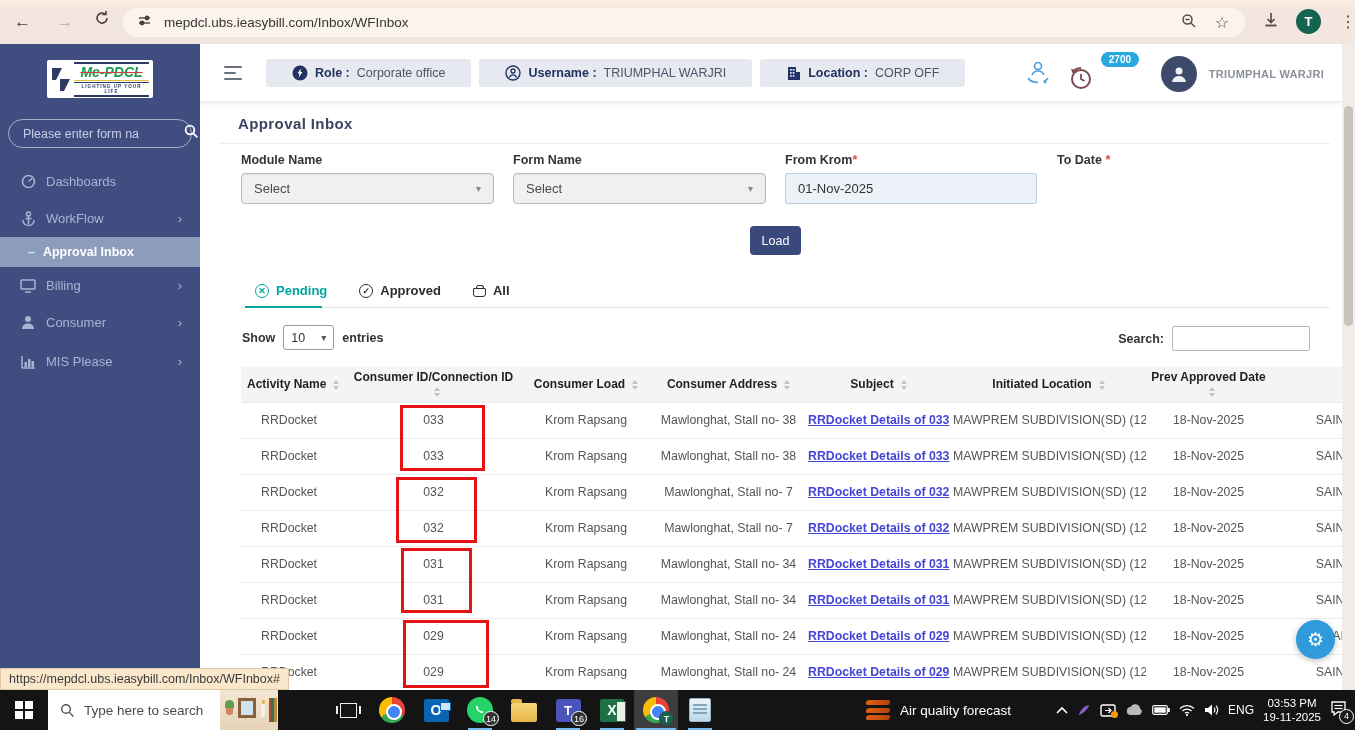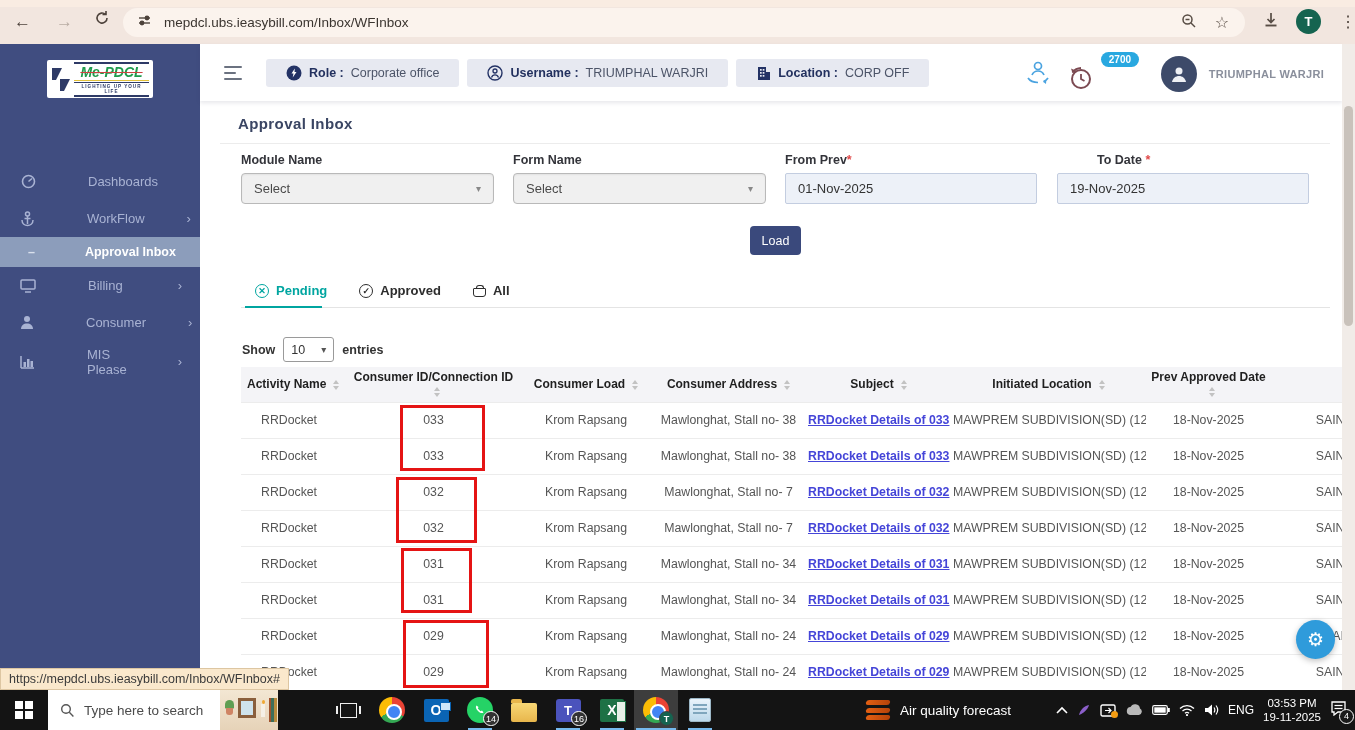--- a/index.html
+++ b/index.html
@@ -23,33 +23,33 @@
   .sidebar { position:absolute; left:0; top:44px; width:200px; height:646px; background:#404d80; z-index:2; }
   .logo-box { position:absolute; left:47px; top:16px; width:106px; height:38px; background:#fff; border-radius:2px; padding:3px 4px 2px 4px; display:flex; align-items:center; gap:3px; }
   .logo-mark { width:20px; height:26px; flex:none; }
   .logo-texts { flex:1; text-align:center; }
   .logo-name { font-size:14px; font-weight:bold; font-style:italic; color:#1f9b4d; text-decoration:line-through; text-decoration-color:#d04040; border-top:2px solid #2e3a66; border-bottom:1px solid #e3c23a; }
   .logo-tag { font-size:4.6px; letter-spacing:1px; color:#2e3a66; font-weight:bold; border-top:1px solid #2e3a66; border-bottom:2px solid #2e3a66; margin-top:1px; padding:1px 0; }
   .side-search { position:absolute; left:8px; top:75px; width:184px; height:29px; border:1px solid rgba(255,255,255,.55); border-radius:15px; display:flex; align-items:center; }
   .side-search input { flex:1; background:transparent; border:none; outline:none; color:#dfe3f2; font-size:12.5px; padding-left:14px; font-family:"Liberation Sans",sans-serif; }
   .side-search input::placeholder { color:#c7cde6; }
   .side-search .mag { margin-right:11px; }
-  .nav-item { position:absolute; left:0; width:200px; height:27px; display:flex; align-items:center; color:#a9b3d3; font-size:13px; cursor:pointer;gap:42px; }
+  .nav-item { position:absolute; left:0; width:200px; height:27px; display:flex; align-items:center; color:#a9b3d3; font-size:13px; cursor:pointer; }
   .nav-item .ic { width:16px; margin-left:20px; margin-right:10px; display:flex; justify-content:center; }
   .nav-item .chev { margin-left:auto; margin-right:18px; font-size:13px; }
   .nav-item.active { background:#8c9dbb; color:#fff; font-weight:bold; height:30px; font-size:12.5px; }
   .nav-item.active .dash { margin-left:28px; margin-right:8px; color:#d9e0ec; }
 
   
   .appheader { position:absolute; left:200px; top:44px; width:1142px; height:57px; background:#fff; box-shadow:0 2px 4px rgba(60,60,90,.12); z-index:3; }
   .hamburger { position:absolute; left:24px; top:22px; width:18px; cursor:pointer; }
   .hamburger span { display:block; height:2px; background:#6b7280; margin-bottom:4px; border-radius:1px; }
   .hamburger span:nth-child(2){ width:12px; }
   .badges { position:absolute; left:66px; top:15px; display:flex; gap:8px; }
-  .badge { background:#e7e9f1; border-radius:3px; padding:6px 20px; font-size:12.5px; display:flex; align-items:center; gap:7px; }
+  .badge { background:#e7e9f1; border-radius:3px; padding:6px 26px; font-size:12.5px; display:flex; align-items:center; gap:7px; }
   .badge b { color:#23315f; }
   .badge .val { color:#4c5468; }
   .hdr-right { position:absolute; right:18px; top:8px; display:flex; align-items:center; }
   .notif-badge { position:absolute; left:34px; top:0px; background:#29a8e0; color:#fff; font-size:10px; font-weight:bold; padding:2px 8px; border-radius:9px; }
   .hdr-user-av { width:36px; height:36px; border-radius:50%; background:#3d4a69; display:flex; align-items:center; justify-content:center; margin:0 12px 0 36px; }
   .hdr-user-name { color:#8a8f9c; font-size:11px; font-weight:bold; letter-spacing:.3px; }
 
   
   .content { position:absolute; left:200px; top:101px; width:1142px; height:589px; background:#fff; overflow:hidden; z-index:1; }
   .page-title { position:absolute; left:38px; top:14px; font-size:15px; font-weight:bold; color:#3a4563; letter-spacing:.4px; }
@@ -64,21 +64,21 @@
   .tabs { position:absolute; left:55px; top:182px; display:flex; gap:32px; }
   .tab { display:flex; align-items:center; gap:7px; font-size:13px; font-weight:bold; color:#2d2d2d; cursor:pointer; }
   .tab.active { color:#00a5a0; }
   .tab-underline-active { position:absolute; left:45px; top:205px; width:77px; height:2px; background:#00a5a0; }
   .tab-underline { position:absolute; left:41px; top:206px; width:1089px; height:1px; background:#e4e4e4; }
   .circ-ic { width:14px; height:14px; border-radius:50%; border:1.5px solid currentColor; display:flex; align-items:center; justify-content:center; font-size:9px; }
   .basket-ic { width:13px; height:9px; border:1.5px solid #2d2d2d; border-radius:1px 1px 3px 3px; position:relative; margin-top:3px; }
   .basket-ic::before { content:""; position:absolute; left:2px; top:-4px; width:6px; height:3px; border:1.5px solid #2d2d2d; border-bottom:none; border-radius:3px 3px 0 0; }
 
   .show-row { position:absolute; left:42px; top:224px; display:flex; align-items:center; font-size:12.5px; font-weight:bold; color:#333; }
-  .page-size { width:51px; height:25px; border:1px solid #9a9a9a; border-radius:3px; margin:12px 8px; display:flex; align-items:center; padding:0 7px; font-weight:normal; color:#333; cursor:pointer; }
+  .page-size { width:51px; height:25px; border:1px solid #9a9a9a; border-radius:3px; margin:0 8px; display:flex; align-items:center; padding:0 7px; font-weight:normal; color:#333; cursor:pointer; }
   .page-size .caret { margin-left:auto; color:#555; font-size:10px; }
   .search-row { position:absolute; right:32px; top:225px; display:flex; align-items:center; }
   .search-row label { font-size:12.5px; font-weight:bold; color:#333; margin-right:8px; }
   .search-row input { width:138px; height:25px; border:1px solid #b5b5b5; border-radius:2px; outline:none; padding:0 6px; font-family:"Liberation Sans",sans-serif; }
 
   table.grid { position:absolute; left:41px; top:266px; border-collapse:collapse; table-layout:fixed; width:1190px; }
   table.grid col.c1{width:105px} table.grid col.c2{width:175px} table.grid col.c3{width:130px}
   table.grid col.c4{width:155px} table.grid col.c5{width:145px} table.grid col.c6{width:195px}
   table.grid col.c7{width:125px} table.grid col.c8{width:160px}
   table.grid th { background:#f4f4f7; height:35px; font-size:12px; color:#1f1f1f; text-align:center; font-weight:bold; padding:0 2px; }
@@ -204,20 +204,29 @@
       <svg class="logo-mark" viewBox="0 0 20 26">
         <polygon points="1,1 11,1 5,13 1,13" fill="#2e3a66"></polygon>
         <polygon points="9,13 19,13 13,25 9,25" fill="#2e3a66" transform="translate(0,-1)"></polygon>
       </svg>
       <div class="logo-texts">
         <div class="logo-name">Me-PDCL</div>
         <div class="logo-tag">LIGHTING UP YOUR LIFE</div>
       </div>
     </div>
 
+    <div class="side-search">
+      <input type="text" placeholder="Please enter form na" style="">
+      <span class="mag">
+        <svg width="15" height="15" viewBox="0 0 15 15">
+            <circle cx="6" cy="6" r="4.3" fill="none" stroke="#fff" stroke-width="1.8"></circle>
+            <line x1="9.3" y1="9.3" x2="13.4" y2="13.4" stroke="#fff" stroke-width="1.8"></line>
+          </svg>
+      </span>
+    </div>
 
     <div class="nav-item" style="top:124px;">
       <span class="ic">
         <svg width="15" height="15" viewBox="0 0 15 15">
             <circle cx="7.5" cy="7.5" r="6" fill="none" stroke="#a9b3d3" stroke-width="1.6"></circle>
             <line x1="7.5" y1="7.5" x2="11" y2="4.5" stroke="#a9b3d3" stroke-width="1.6"></line>
           </svg>
       </span>
       <span>Dashboards</span>
     </div>
@@ -340,36 +349,33 @@
       <span class="hdr-user-name">TRIUMPHAL WARJRI</span>
     </div>
   </div>
 
   <div class="content">
     <div class="page-title">Approval Inbox</div>
     <div class="title-divider"></div>
 
     <span class="flabel" style="left:41px;"><span>Module Name</span></span>
     <span class="flabel" style="left:313px;"><span>Form Name</span></span>
-    <span class="flabel" style="left:585px;"><span>From Prev</span><span class="req">*</span></span>
-    <span class="flabel" style="left:857px;margin-left:40px;"><span>To Date </span><span class="req">*</span></span>
+    <span class="flabel" style="left:585px;"><span>From Krom</span><span class="req">*</span></span>
+    <span class="flabel" style="left:857px;"><span>To Date </span><span class="req">*</span></span>
 
     <div class="fselect" style="left:41px;">
         <span>Select</span>
         <span class="caret">▾</span>
       </div>
     <div class="fselect" style="left:313px;">
         <span>Select</span>
         <span class="caret">▾</span>
       </div>
     <div class="fdate" style="left:585px;">
         <span>01-Nov-2025</span>
-      </div>
-    <div class="fdate" style="left:857px;">
-        <span>19-Nov-2025</span>
       </div>
 
     <button class="load-btn">Load</button>
 
     <div class="tabs">
       <div class="tab active">
         <span class="circ-ic">✕</span>
         <span>Pending</span>
       </div>
       <div class="tab">
@@ -384,20 +390,24 @@
     <div class="tab-underline"></div>
     <div class="tab-underline-active"></div>
 
     <div class="show-row">
       <span>Show</span>
       <span class="page-size">
           <span>10</span>
           <span class="caret">▾</span>
         </span>
       <span>entries</span>
+    </div>
+    <div class="search-row">
+      <label>Search:</label>
+      <input type="text" style="">
     </div>
 
     <table class="grid">
       <colgroup>
           <col class="c1">
           <col class="c2">
           <col class="c3">
           <col class="c4">
           <col class="c5">
           <col class="c6">

